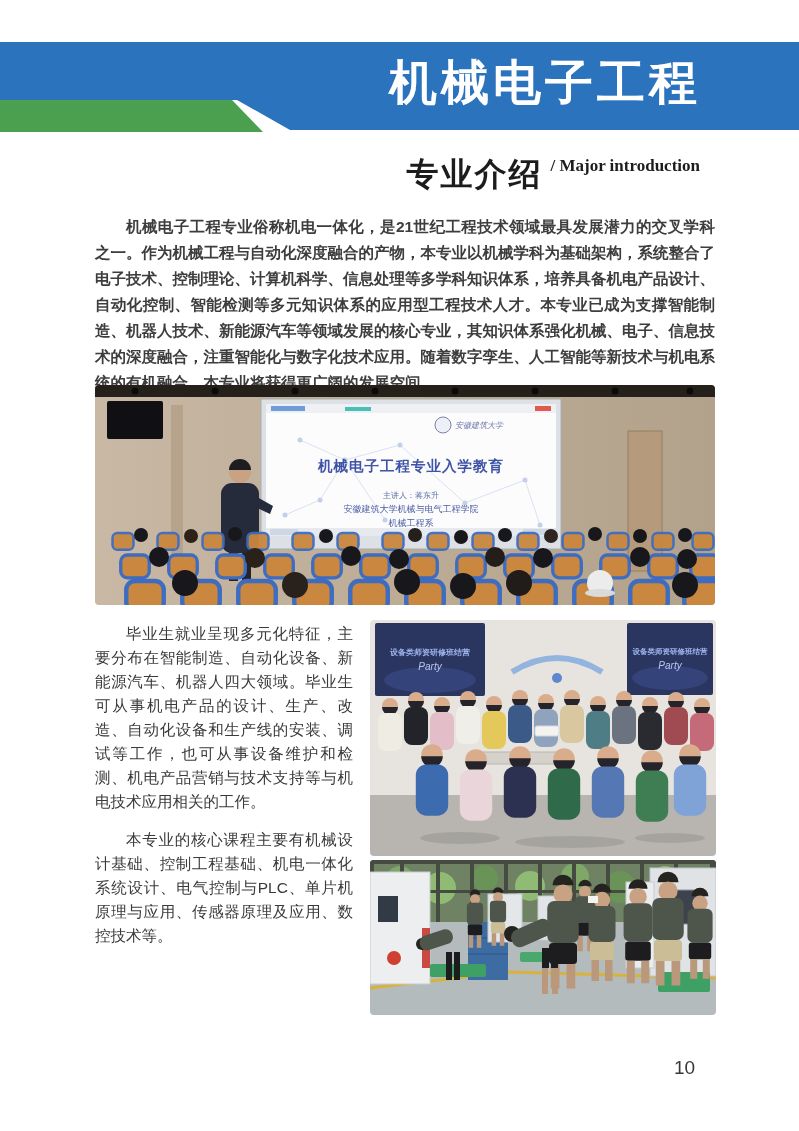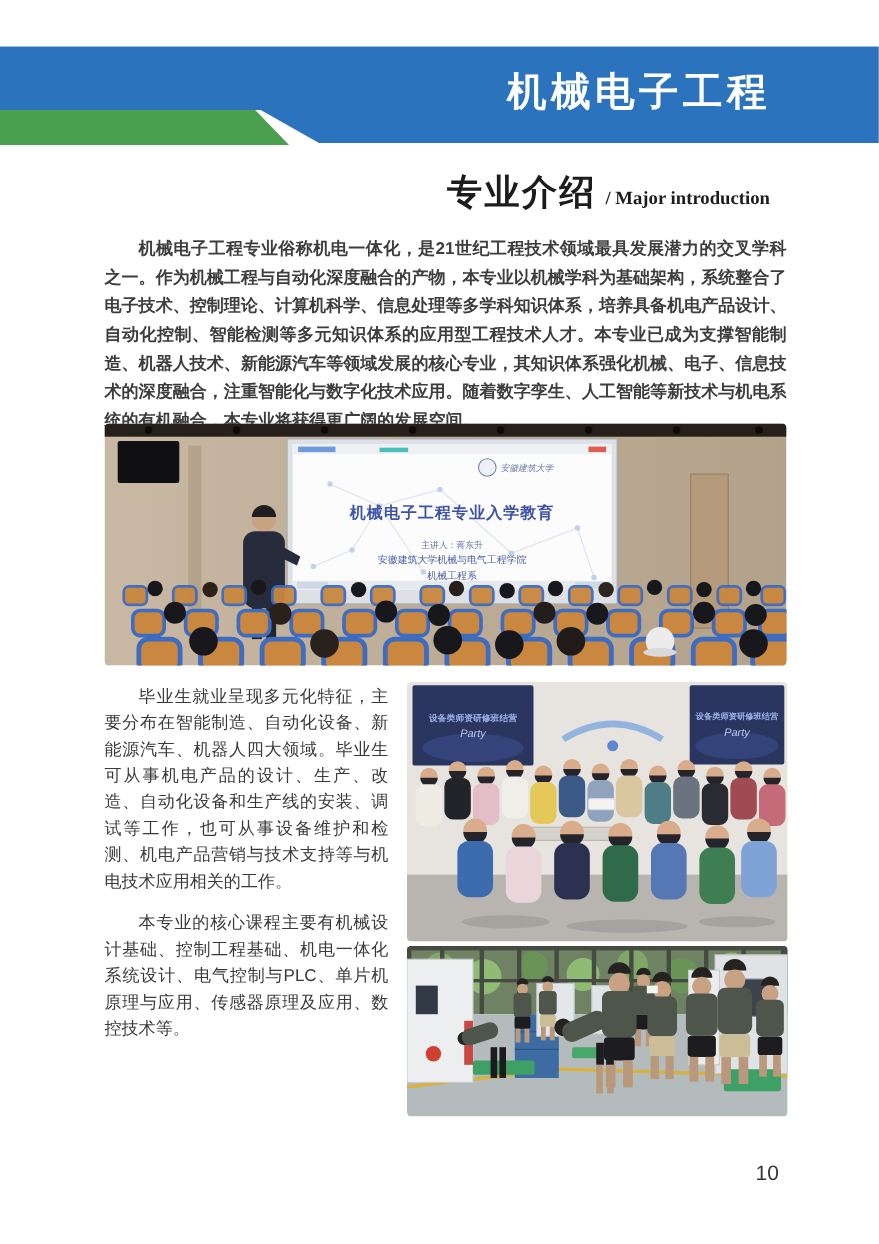--- a/index.html
+++ b/index.html
@@ -6,34 +6,34 @@
   .page{position:relative;width:799px;height:1131px;background:#fff;margin:0 auto;overflow:hidden;
         font-family:"Liberation Sans","DejaVu Sans",sans-serif;}
   
   .band-blue{position:absolute;left:0;top:42px;width:799px;height:88px;
     background:var(--band-blue,#2b74bd);
     clip-path:polygon(0 0,799px 0,799px 88px,290px 88px,237px 58px,0 58px);}
   .band-green{position:absolute;left:0;top:100px;width:263px;height:32px;
     background:var(--band-green,#4ba04f);
     clip-path:polygon(0 0,232px 0,263px 32px,0 32px);}
   .page-title{position:absolute;top:62px;right:98px;margin:0;color:#fff;
-    font-family:"Liberation Serif","DejaVu Serif",serif;font-weight:700;font-size:36px;line-height:42px;letter-spacing:4px;}
-  .section-title{position:absolute;top:156px;right:99px;display:flex;align-items:flex-end;color:#1c1c1c;}
+    font-family:"Liberation Serif","DejaVu Serif",serif;font-weight:700;font-size:48px;line-height:42px;letter-spacing:4px;}
+  .section-title{position:absolute;top:156px;right:99px;display:flex;align-items:flex-start;color:#1c1c1c;}
   .section-title .zh{font-family:"Liberation Serif","DejaVu Serif",serif;font-weight:700;font-size:32px;line-height:36px;letter-spacing:2px;}
   .section-title .en{font-family:"Liberation Serif","DejaVu Serif",serif;font-weight:700;font-size:17px;line-height:20px;margin-left:8px;padding-bottom:2px;}
   .intro{position:absolute;left:95px;top:214px;width:620px;margin:0;color:#3d3d3d;
     font-size:15.5px;line-height:26px;text-align:justify;text-indent:2em;font-weight:bold;}
   .photo{position:absolute;display:block;border-radius:4px;}
   #photo-lecture{left:95px;top:385px;}
   #photo-group{left:370px;top:620px;}
   #photo-workshop{left:370px;top:860px;}
   .leftcol{position:absolute;left:95px;top:622px;width:258px;color:#3a3a3a;
     font-size:15.5px;line-height:24px;text-align:justify;}
   .leftcol p{margin:0 0 14px;text-indent:2em;}
-  .page-number{position:absolute;left:674px;top:1057px;width:34px;text-align:right;
+  .page-number{position:absolute;left:674px;top:1057px;width:34px;text-align:left;
     font-size:19px;color:#383838;}
   
   .slide-blue{fill:var(--slide-blue,#3f54a6);}
   text{font-family:"Liberation Sans","DejaVu Sans",sans-serif;}
 </style>
 </head>
 <body>
 
 <div class="page">
 

